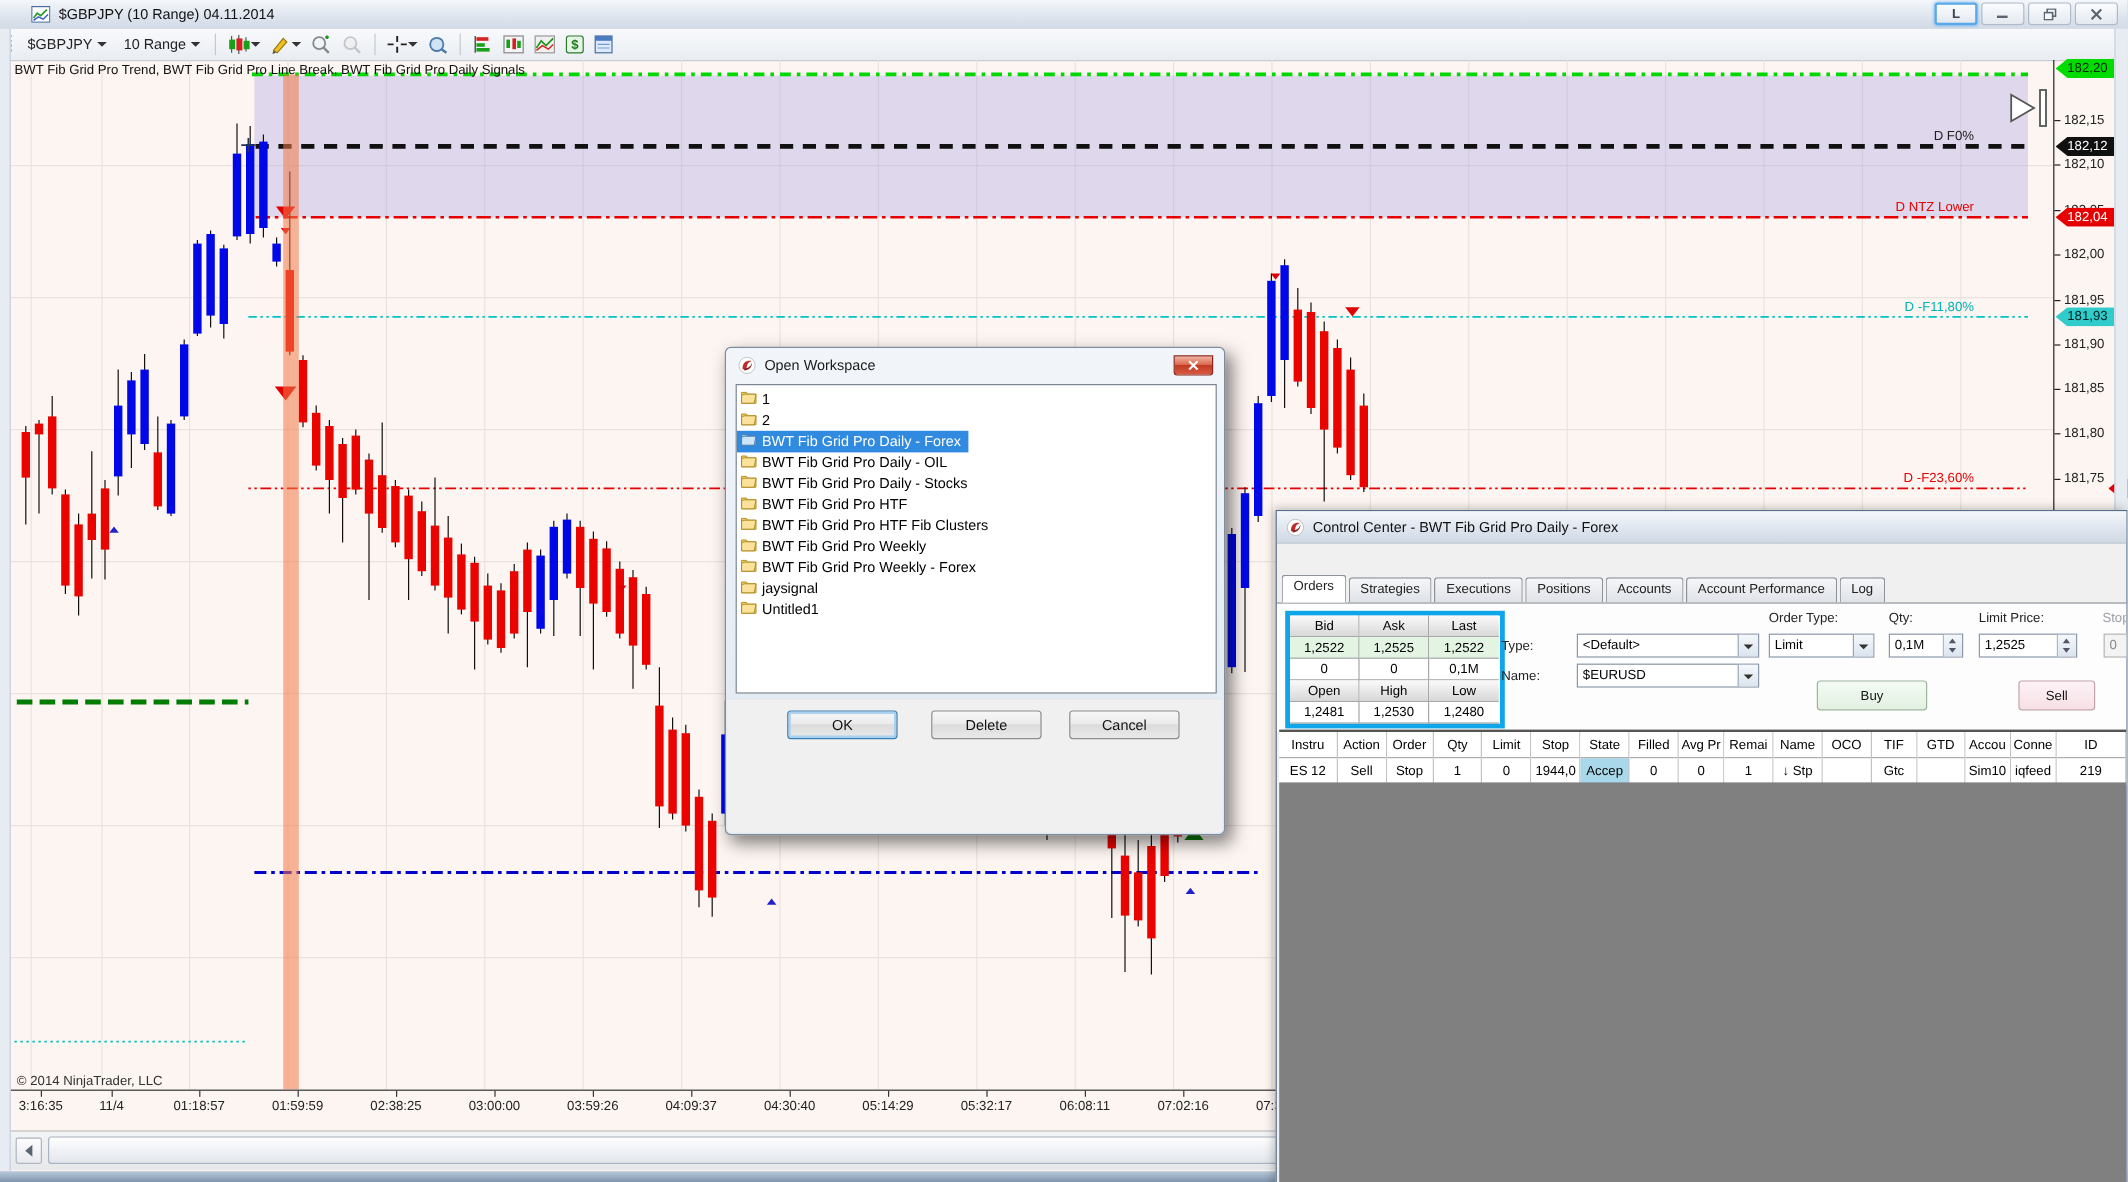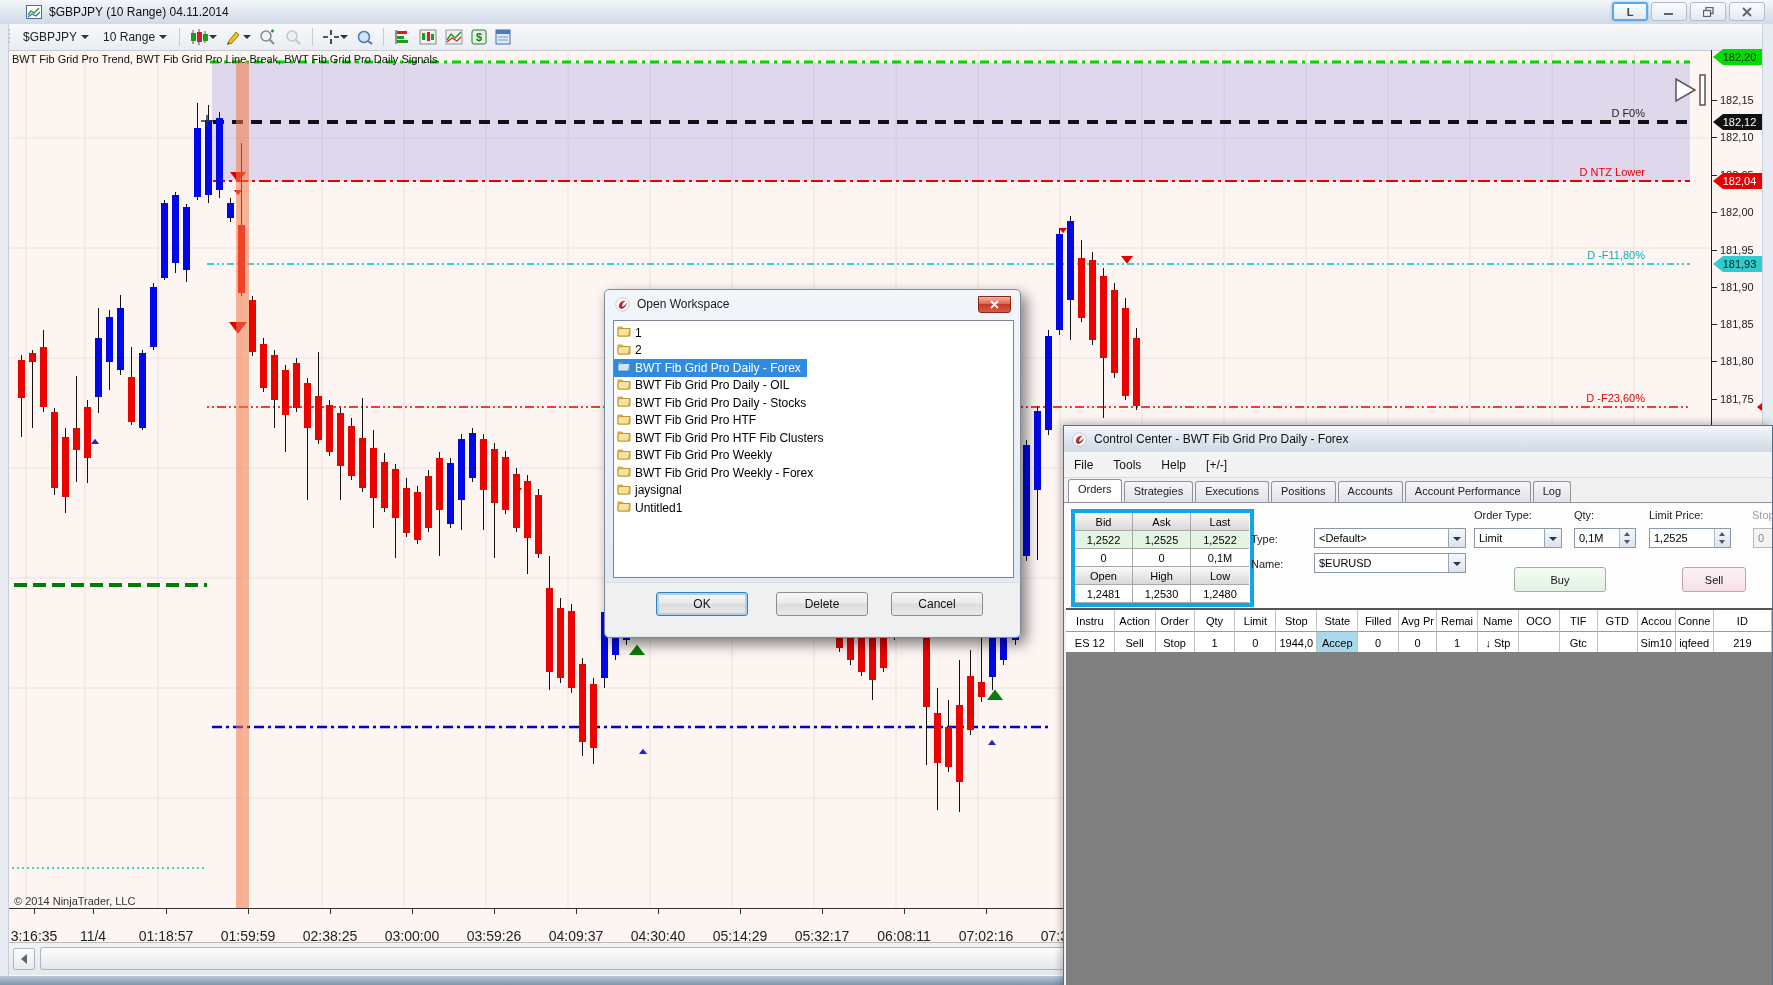--- a/index.html
+++ b/index.html
@@ -47,21 +47,21 @@
   #price-axis{position:absolute;left:1711px;top:50px;width:51px;height:858px;
               border-left:1px solid #222;}
   .ptick{position:absolute;left:0;display:flex;align-items:center;height:14px;font-size:11px;color:#222;}
   .ptick .tm{width:5px;height:1px;background:#222;margin-right:3px;}
   .ptag{position:absolute;left:1px;width:49px;height:16px;font-size:11px;line-height:16px;
         text-align:center;clip-path:polygon(0 50%,10px 0,100% 0,100% 100%,10px 100%);
         padding-left:4px;box-sizing:border-box;}
 
   
   #time-axis{position:absolute;left:8px;top:908px;width:1754px;height:34px;border-top:1px solid #333;}
-  .tlab{position:absolute;top:19px;transform:translateX(-50%);font-size:14px;color:#222;white-space:nowrap;}
+  .tlab{position:absolute;top:7px;transform:translateX(-50%);font-size:11px;color:#222;white-space:nowrap;}
   .ttick{position:absolute;top:0;width:1px;height:5px;background:#333;}
 
   
   #h-scroll{position:absolute;left:8px;top:942px;width:1754px;height:32px;
             background:linear-gradient(#f2f3f5,#e6e8ea);border-top:1px solid #bcbcbc;}
   .sb-arrow{position:absolute;left:5px;top:5px;width:22px;height:22px;background:linear-gradient(#fdfdfd,#e8eaee);
             border:1px solid #aeb6c2;border-radius:2px;display:flex;align-items:center;justify-content:center;box-sizing:border-box;}
   .sb-arrow::after{content:"";width:0;height:0;border-top:5px solid transparent;border-bottom:5px solid transparent;
             border-right:6px solid #5a6574;}
   .sb-thumb{position:absolute;left:32px;top:4px;width:1490px;height:23px;border-radius:3px;
@@ -117,21 +117,21 @@
   #orders-table{position:absolute;left:2px;top:182px;right:0;border-top:2px solid #555;background:#fff;}
   .trow{display:flex;}
   .tcell{height:22px;font-size:11px;display:flex;align-items:center;justify-content:center;
          border-right:1px solid #c2c2c2;border-bottom:1px solid #c2c2c2;box-sizing:border-box;
          white-space:nowrap;overflow:hidden;color:#000;background:#fff;}
   .trow.head .tcell{background:#fff;border-bottom:1px solid #9a9a9a;}
   .tcell.state{background:#a8d8ea;}
   #cc-gray{position:absolute;left:2px;top:226px;right:0;bottom:0;background:#808080;}
 
   
-  #dialog{position:absolute;left:604px;top:289px;width:417px;height:349px;
+  #dialog{position:absolute;left:604px;top:289px;width:417px;height:407px;
           background:linear-gradient(#f2f6fb,#dfe7f0);border:1px solid #7e8b9a;border-radius:5px;
           box-shadow:5px 6px 14px rgba(0,0,0,.5);box-sizing:border-box;}
   #dlg-title{position:absolute;left:0;top:0;right:0;height:28px;display:flex;align-items:center;
              font-size:12px;color:#1a1a1a;}
   #dlg-title .ni{margin:0 7px 0 10px;display:inline-flex;}
   #dlg-close{position:absolute;right:9px;top:6px;width:33px;height:17px;border-radius:0 0 3px 3px;
              background:linear-gradient(#f0b3a4,#dd6a50 45%,#c23a24 50%,#d95a40);
              border:1px solid #8e2618;display:flex;align-items:center;justify-content:center;box-sizing:border-box;}
   #dlg-close svg{display:block;}
   #dlg-list{position:absolute;left:8px;top:30px;width:401px;height:258px;background:#fff;
@@ -612,26 +612,20 @@
     <div id="cc-title">
       <span class="ni">
         <svg width="15" height="15" viewBox="0 0 16 16">
             <circle cx="8" cy="8" r="7.2" fill="#fff" stroke="#aaa" stroke-width="0.6"></circle>
             <path d="M4 11.5 C4 5.5,7 3.5,12 4 C8.5 5.5,8 7,7.5 11.5 Z" fill="#c02b2b"></path>
             <path d="M5.5 12.5 C9.5 12.5,12.5 10,12.5 5.5 C11.5 9,9.5 10.5,5.5 10.8 Z" fill="#8a1f1f"></path>
           </svg>
       </span>
       <span>Control Center - BWT Fib Grid Pro Daily - Forex</span>
     </div>
-    <div id="cc-menu">
-        <span class="mitem">File</span>
-        <span class="mitem">Tools</span>
-        <span class="mitem">Help</span>
-        <span class="mitem">[+/-]</span>
-      </div>
     <div id="cc-tabs">
         <span class="tab active">Orders</span>
         <span class="tab">Strategies</span>
         <span class="tab">Executions</span>
         <span class="tab">Positions</span>
         <span class="tab">Accounts</span>
         <span class="tab">Account Performance</span>
         <span class="tab">Log</span>
       </div>
     <div id="cc-content">

